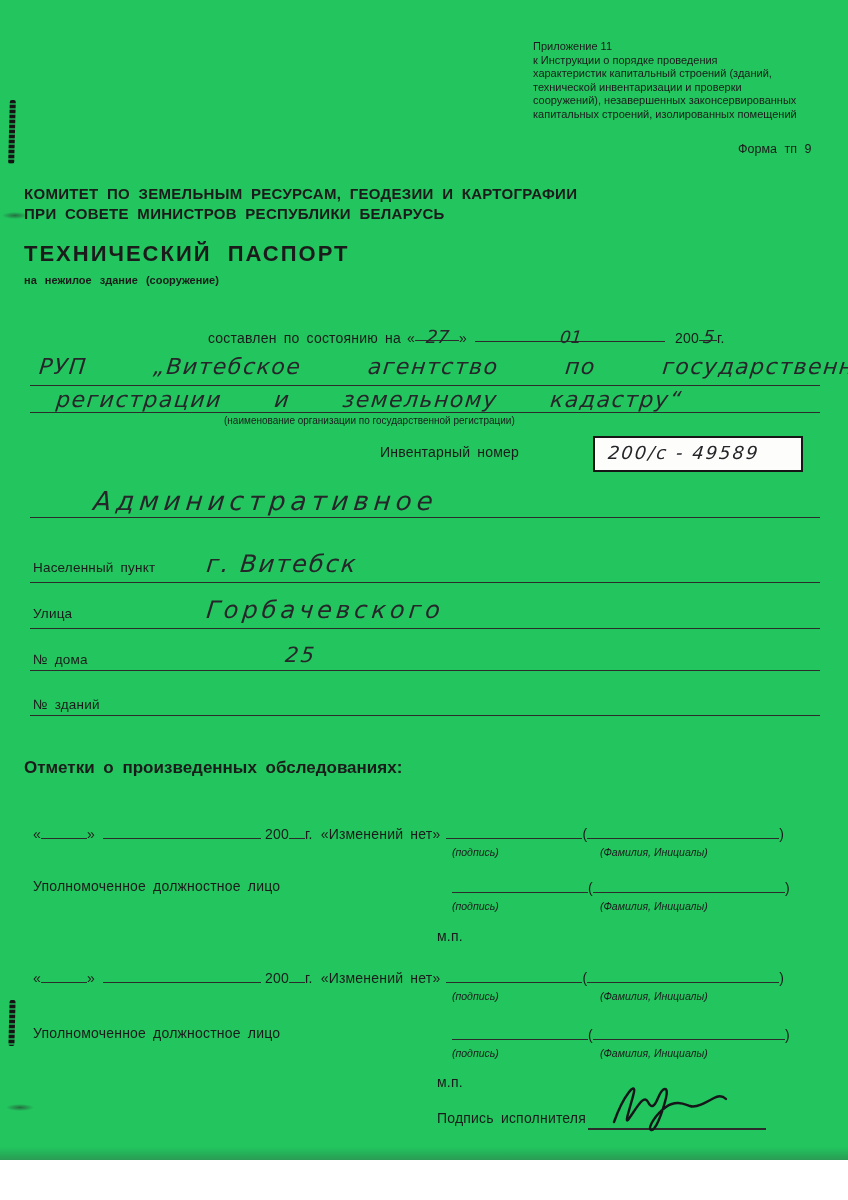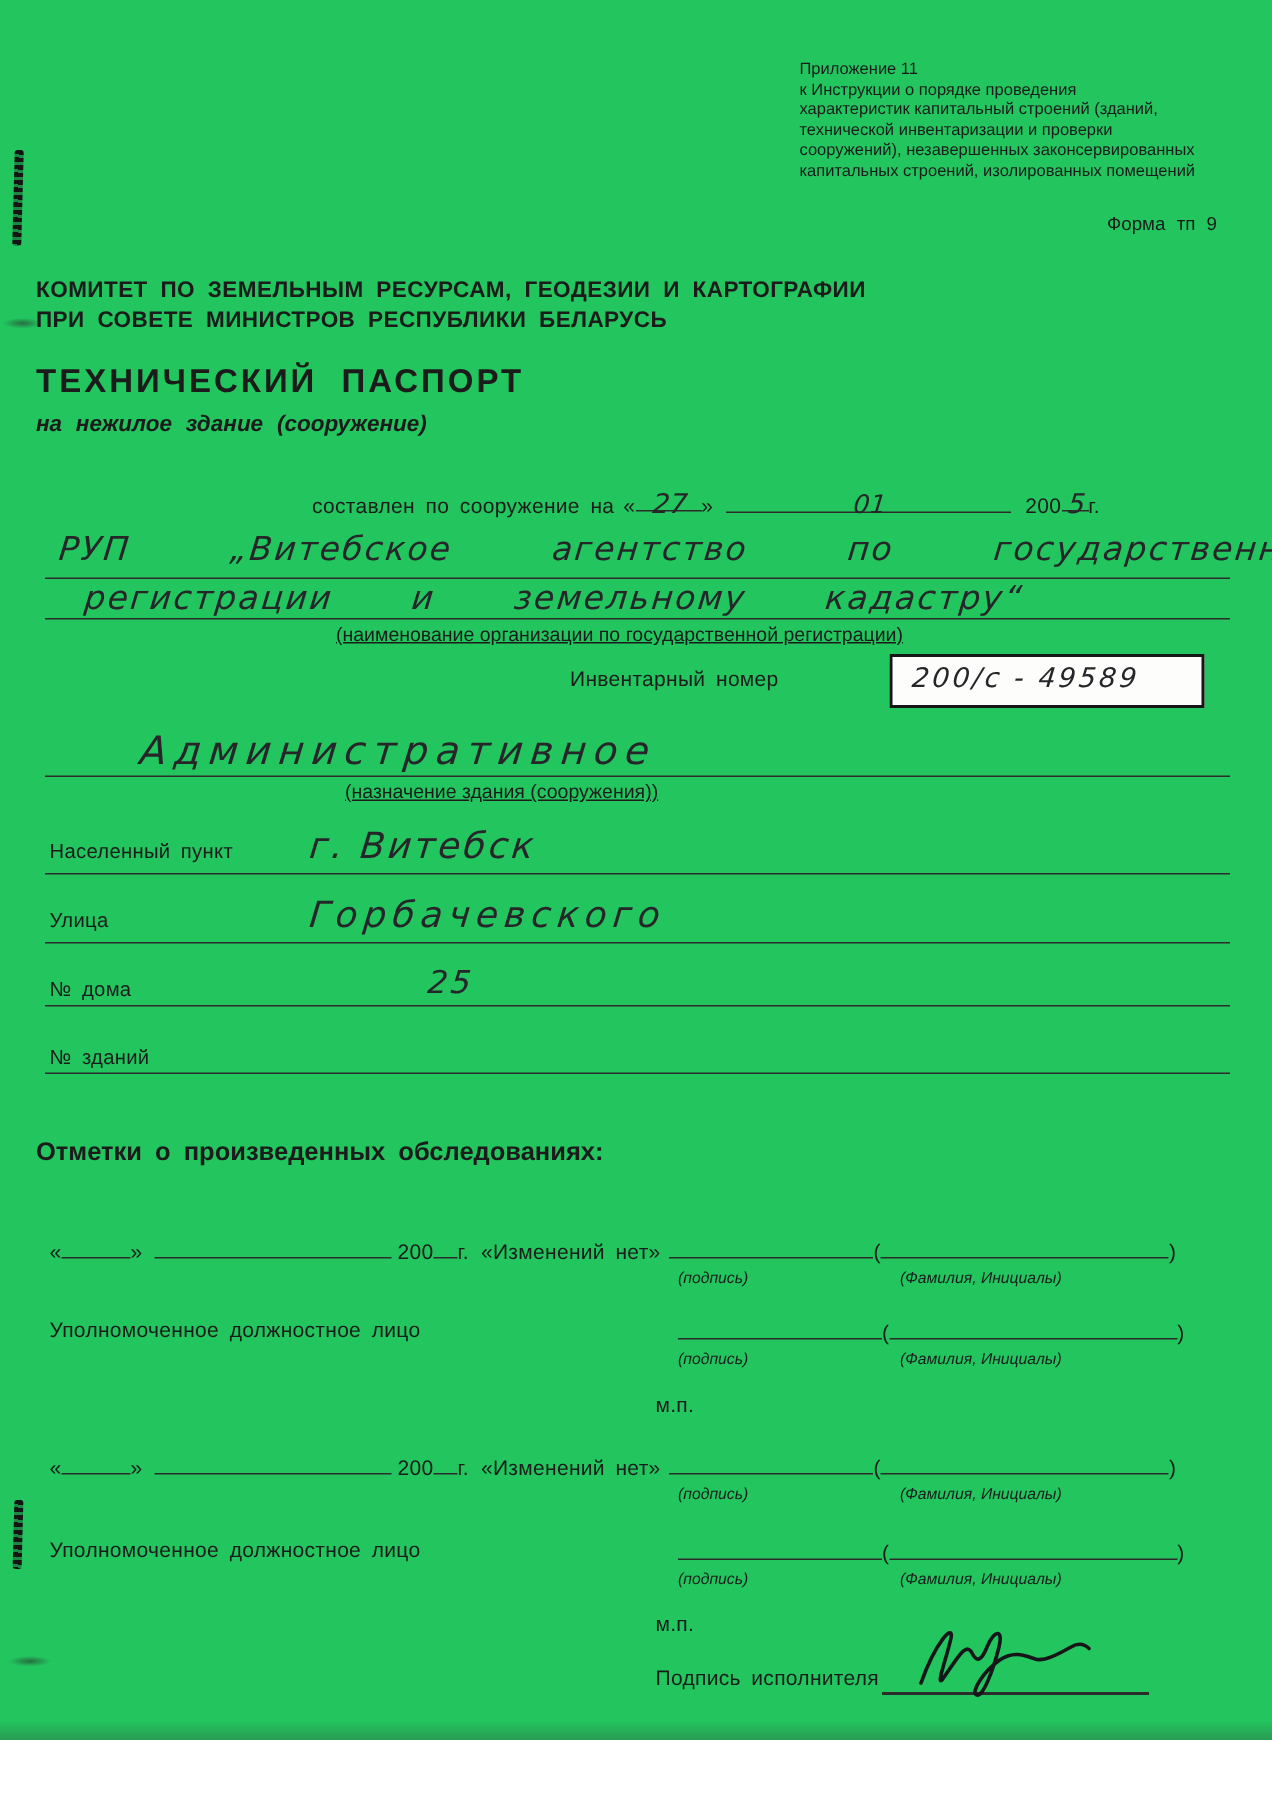--- a/index.html
+++ b/index.html
@@ -4,21 +4,21 @@
 <style>
   html,body{margin:0;padding:0;background:#ffffff;}
   .page{
     position:relative;width:848px;height:1160px;background:#22c55e;
     font-family:"Liberation Sans",sans-serif;color:#1b1b1b;overflow:hidden;
   }
   .abs{position:absolute;}
   .print{font-size:13.5px;letter-spacing:.2px;word-spacing:3px;white-space:nowrap;}
   .small{font-size:11px;line-height:13.5px;}
   .caption{font-size:10.5px;font-style:italic;white-space:nowrap;}
-  .caption-plain{font-size:13px;white-space:nowrap;text-decoration:underline;}
+  .caption-plain{font-size:10px;white-space:nowrap;}
   .bold{font-weight:bold;}
   .center{text-align:left;}
   .hand{
     font-family:"DejaVu Sans",sans-serif;font-style:italic;color:#26262a;
     white-space:nowrap;transform:skewX(-6deg);transform-origin:left bottom;
   }
   .rule{position:absolute;border-bottom:1.6px solid #2c2c2c;height:0;}
   .blank{display:inline-block;border-bottom:1.4px solid #2c2c2c;height:14px;vertical-align:-2px;}
   .row{display:flex;align-items:baseline;white-space:nowrap;}
   .invbox{
@@ -59,24 +59,24 @@
     <div>сооружений), незавершенных законсервированных</div>
     <div>капитальных строений, изолированных помещений</div>
   </div>
 
   <div class="abs" style="left:738px;top:142px;font-size:12.5px;word-spacing:4px;">Форма тп 9</div>
 
   <div class="abs bold center" style="left:24px;top:185px;width:800px;font-size:15px;word-spacing:4px;letter-spacing:.3px;">КОМИТЕТ ПО ЗЕМЕЛЬНЫМ РЕСУРСАМ, ГЕОДЕЗИИ И КАРТОГРАФИИ</div>
   <div class="abs bold center" style="left:24px;top:205px;width:800px;font-size:15px;word-spacing:4px;letter-spacing:.3px;">ПРИ СОВЕТЕ МИНИСТРОВ РЕСПУБЛИКИ БЕЛАРУСЬ</div>
 
   <div class="abs bold center" style="left:24px;top:241px;width:800px;font-size:22px;letter-spacing:2px;word-spacing:8px;">ТЕХНИЧЕСКИЙ ПАСПОРТ</div>
-  <div class="abs bold center" style="left:24px;top:274px;width:800px;font-size:15px;word-spacing:5px;font-style:italic;">на нежилое здание (сооружение)</div>
+  <div class="abs bold center" style="left:24px;top:274px;width:800px;font-size:11px;word-spacing:5px;">на нежилое здание (сооружение)</div>
 
   <div class="abs row print" style="left:208px;top:326px;font-size:14px;">
-    <span>составлен по сооружение на</span>
+    <span>составлен по состоянию на</span>
     <span style="margin-left:6px;">«</span>
     <span class="blank" style="width:44px;text-align:center;"><span class="hand" style="font-size:18px;display:inline-block;">27</span></span>
     <span>»</span>
     <span class="blank" style="width:190px;text-align:center;margin-left:8px;"><span class="hand" style="font-size:17px;display:inline-block;">01</span></span>
     <span style="margin-left:10px;">200</span>
     <span class="blank" style="width:18px;text-align:center;"><span class="hand" style="font-size:18px;display:inline-block;">5</span></span>
     <span>г.</span>
   </div>
 
   <div class="abs hand" style="left:38px;top:354px;font-size:22px;word-spacing:58px;letter-spacing:1.5px;">РУП „Витебское агентство по государственной</div>
@@ -85,21 +85,20 @@
   <div class="rule" style="left:30px;top:412px;width:790px;"></div>
   <div class="abs caption-plain center" style="left:224px;top:415px;width:400px;">(наименование организации по государственной регистрации)</div>
 
   <div class="abs print" style="left:380px;top:444px;width:200px;text-align:left;font-size:14px;">Инвентарный номер</div>
   <div class="invbox">
     <span class="hand" style="display:inline-block;margin:4px 0 0 12px;font-size:18px;letter-spacing:2px;">200/с - 49589</span>
   </div>
 
   <div class="abs hand" style="left:92px;top:486px;font-size:26px;letter-spacing:5px;">Административное</div>
   <div class="rule" style="left:30px;top:517px;width:790px;"></div>
-  <div class="abs caption-plain center" style="left:230px;top:520px;width:400px;">(назначение здания (сооружения))</div>
 
   <div class="abs print" style="left:33px;top:560px;">Населенный пункт</div>
   <div class="abs hand" style="left:205px;top:550px;font-size:24px;letter-spacing:2px;">г. Витебск</div>
   <div class="rule" style="left:30px;top:582px;width:790px;"></div>
 
   <div class="abs print" style="left:33px;top:606px;">Улица</div>
   <div class="abs hand" style="left:205px;top:596px;font-size:24px;letter-spacing:4px;">Горбачевского</div>
   <div class="rule" style="left:30px;top:628px;width:790px;"></div>
 
   <div class="abs print" style="left:33px;top:652px;">№ дома</div>

